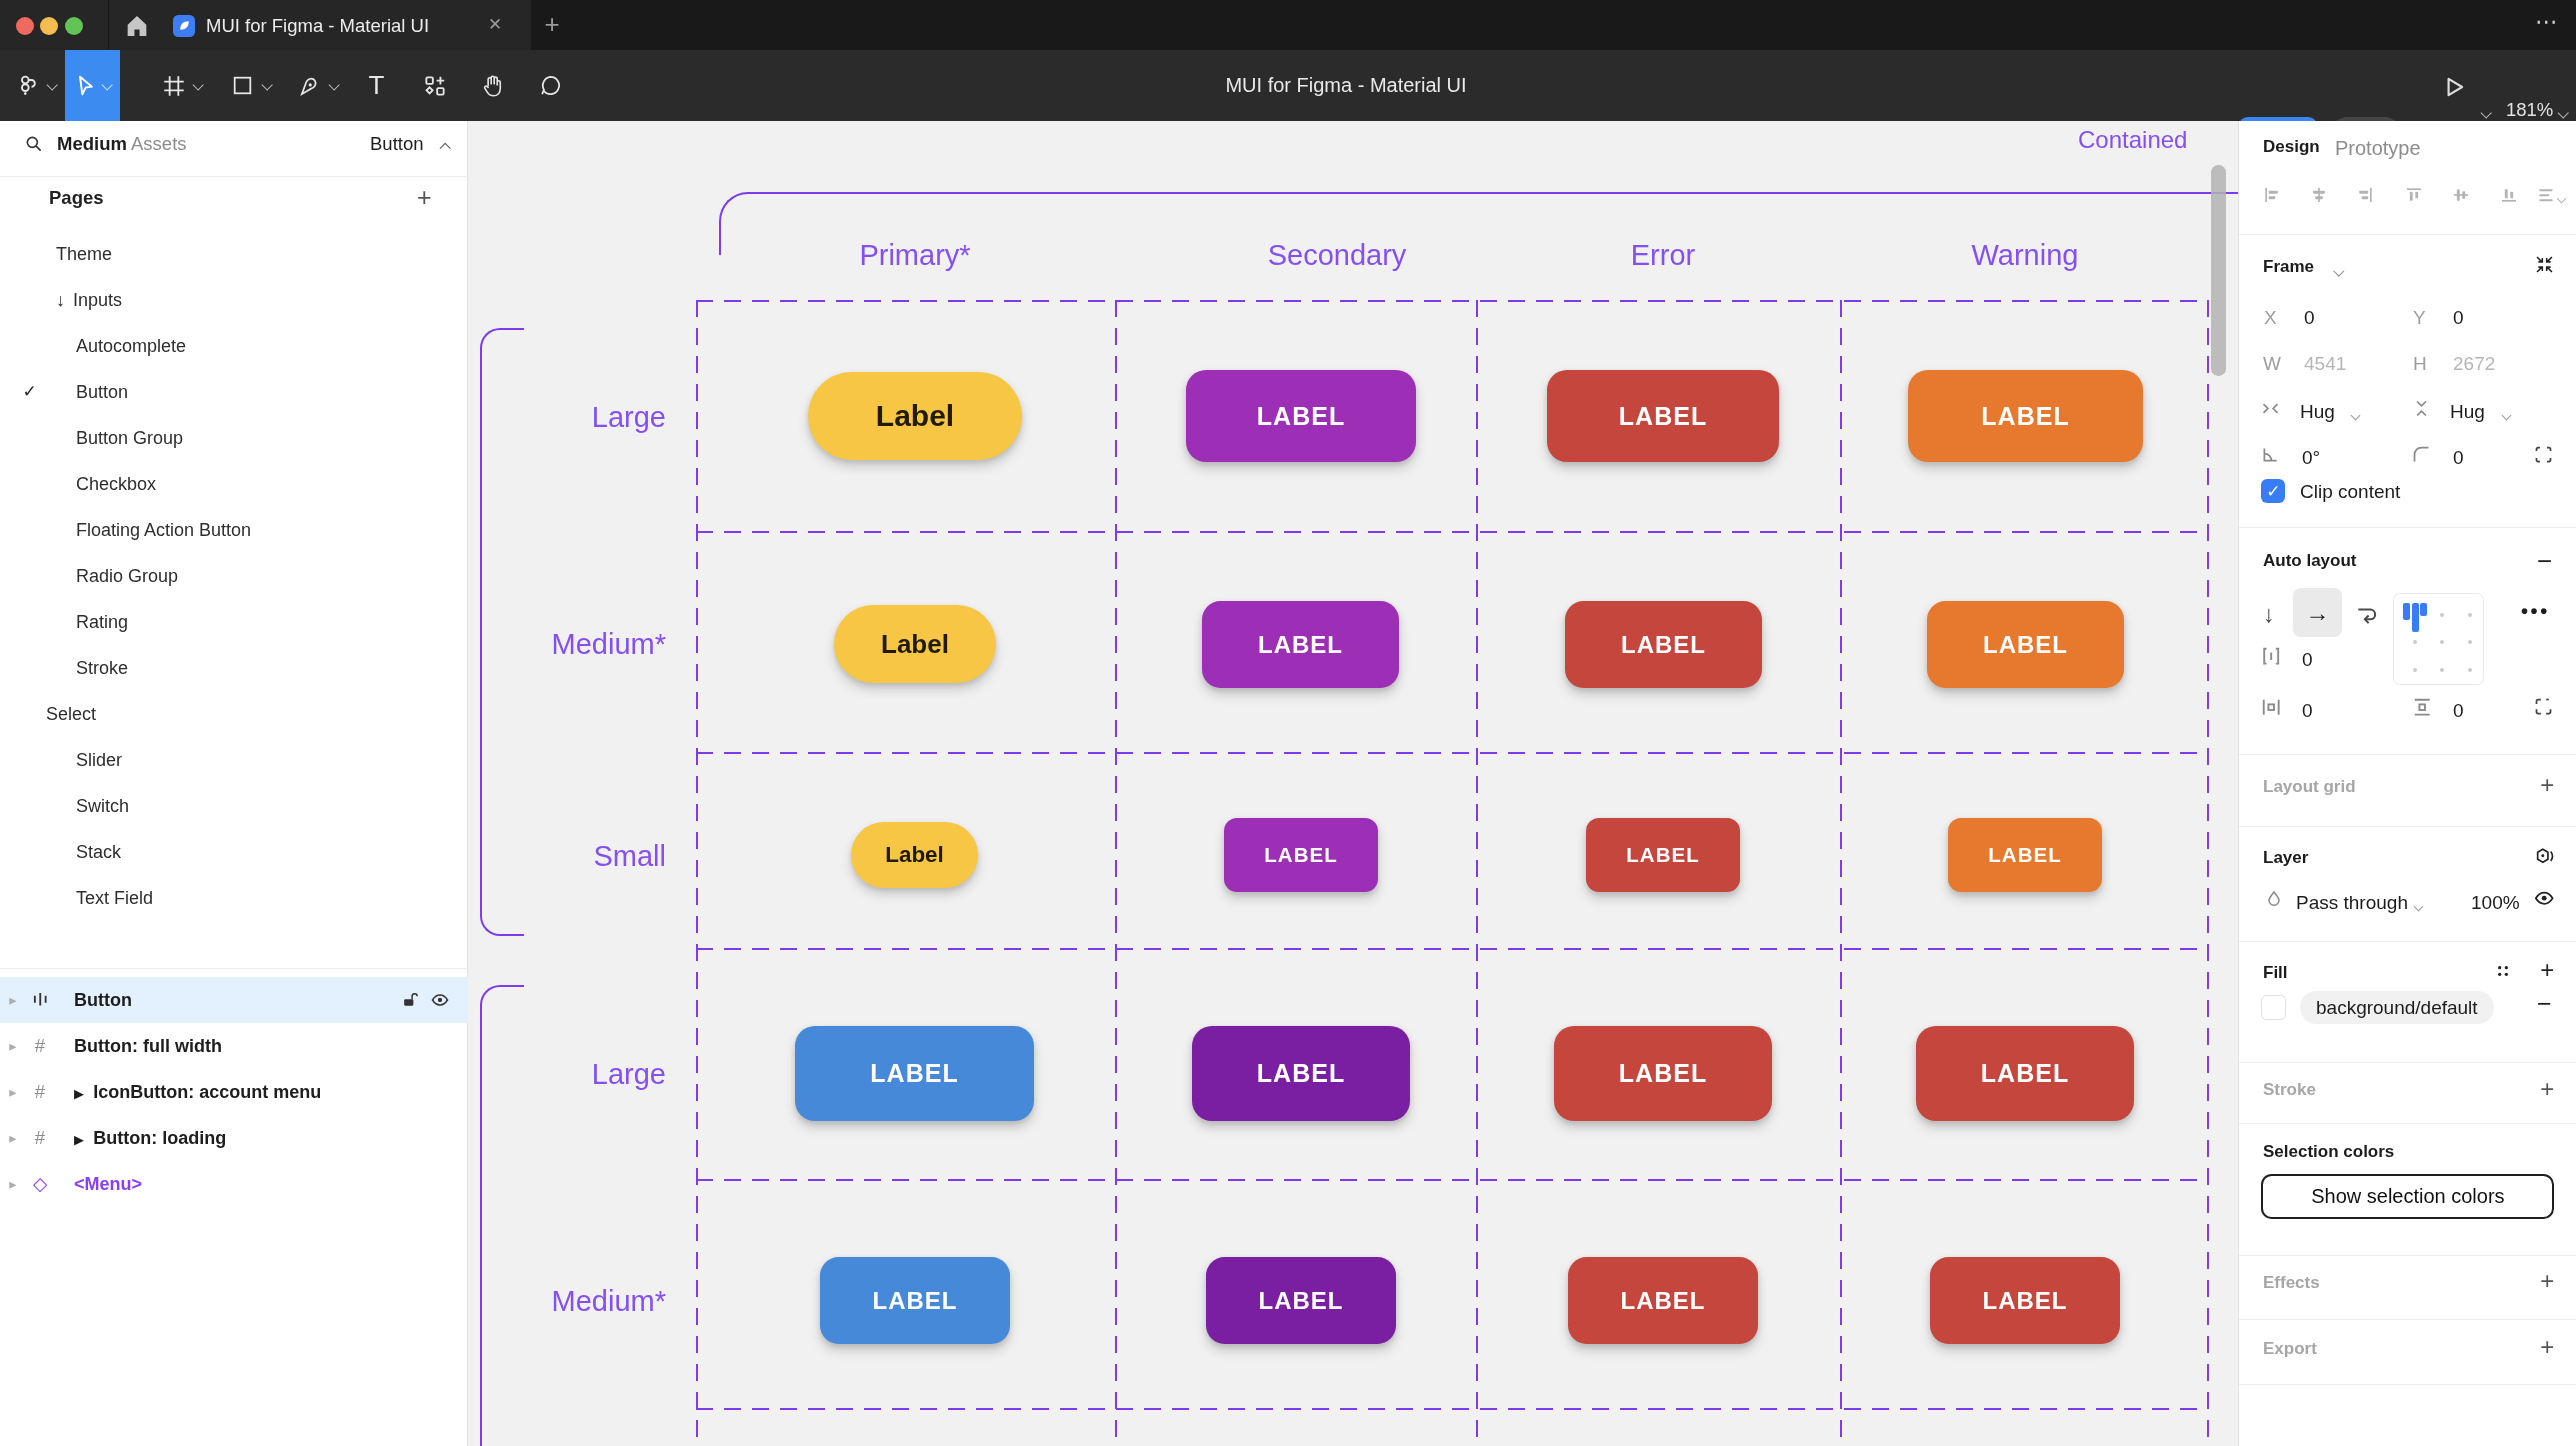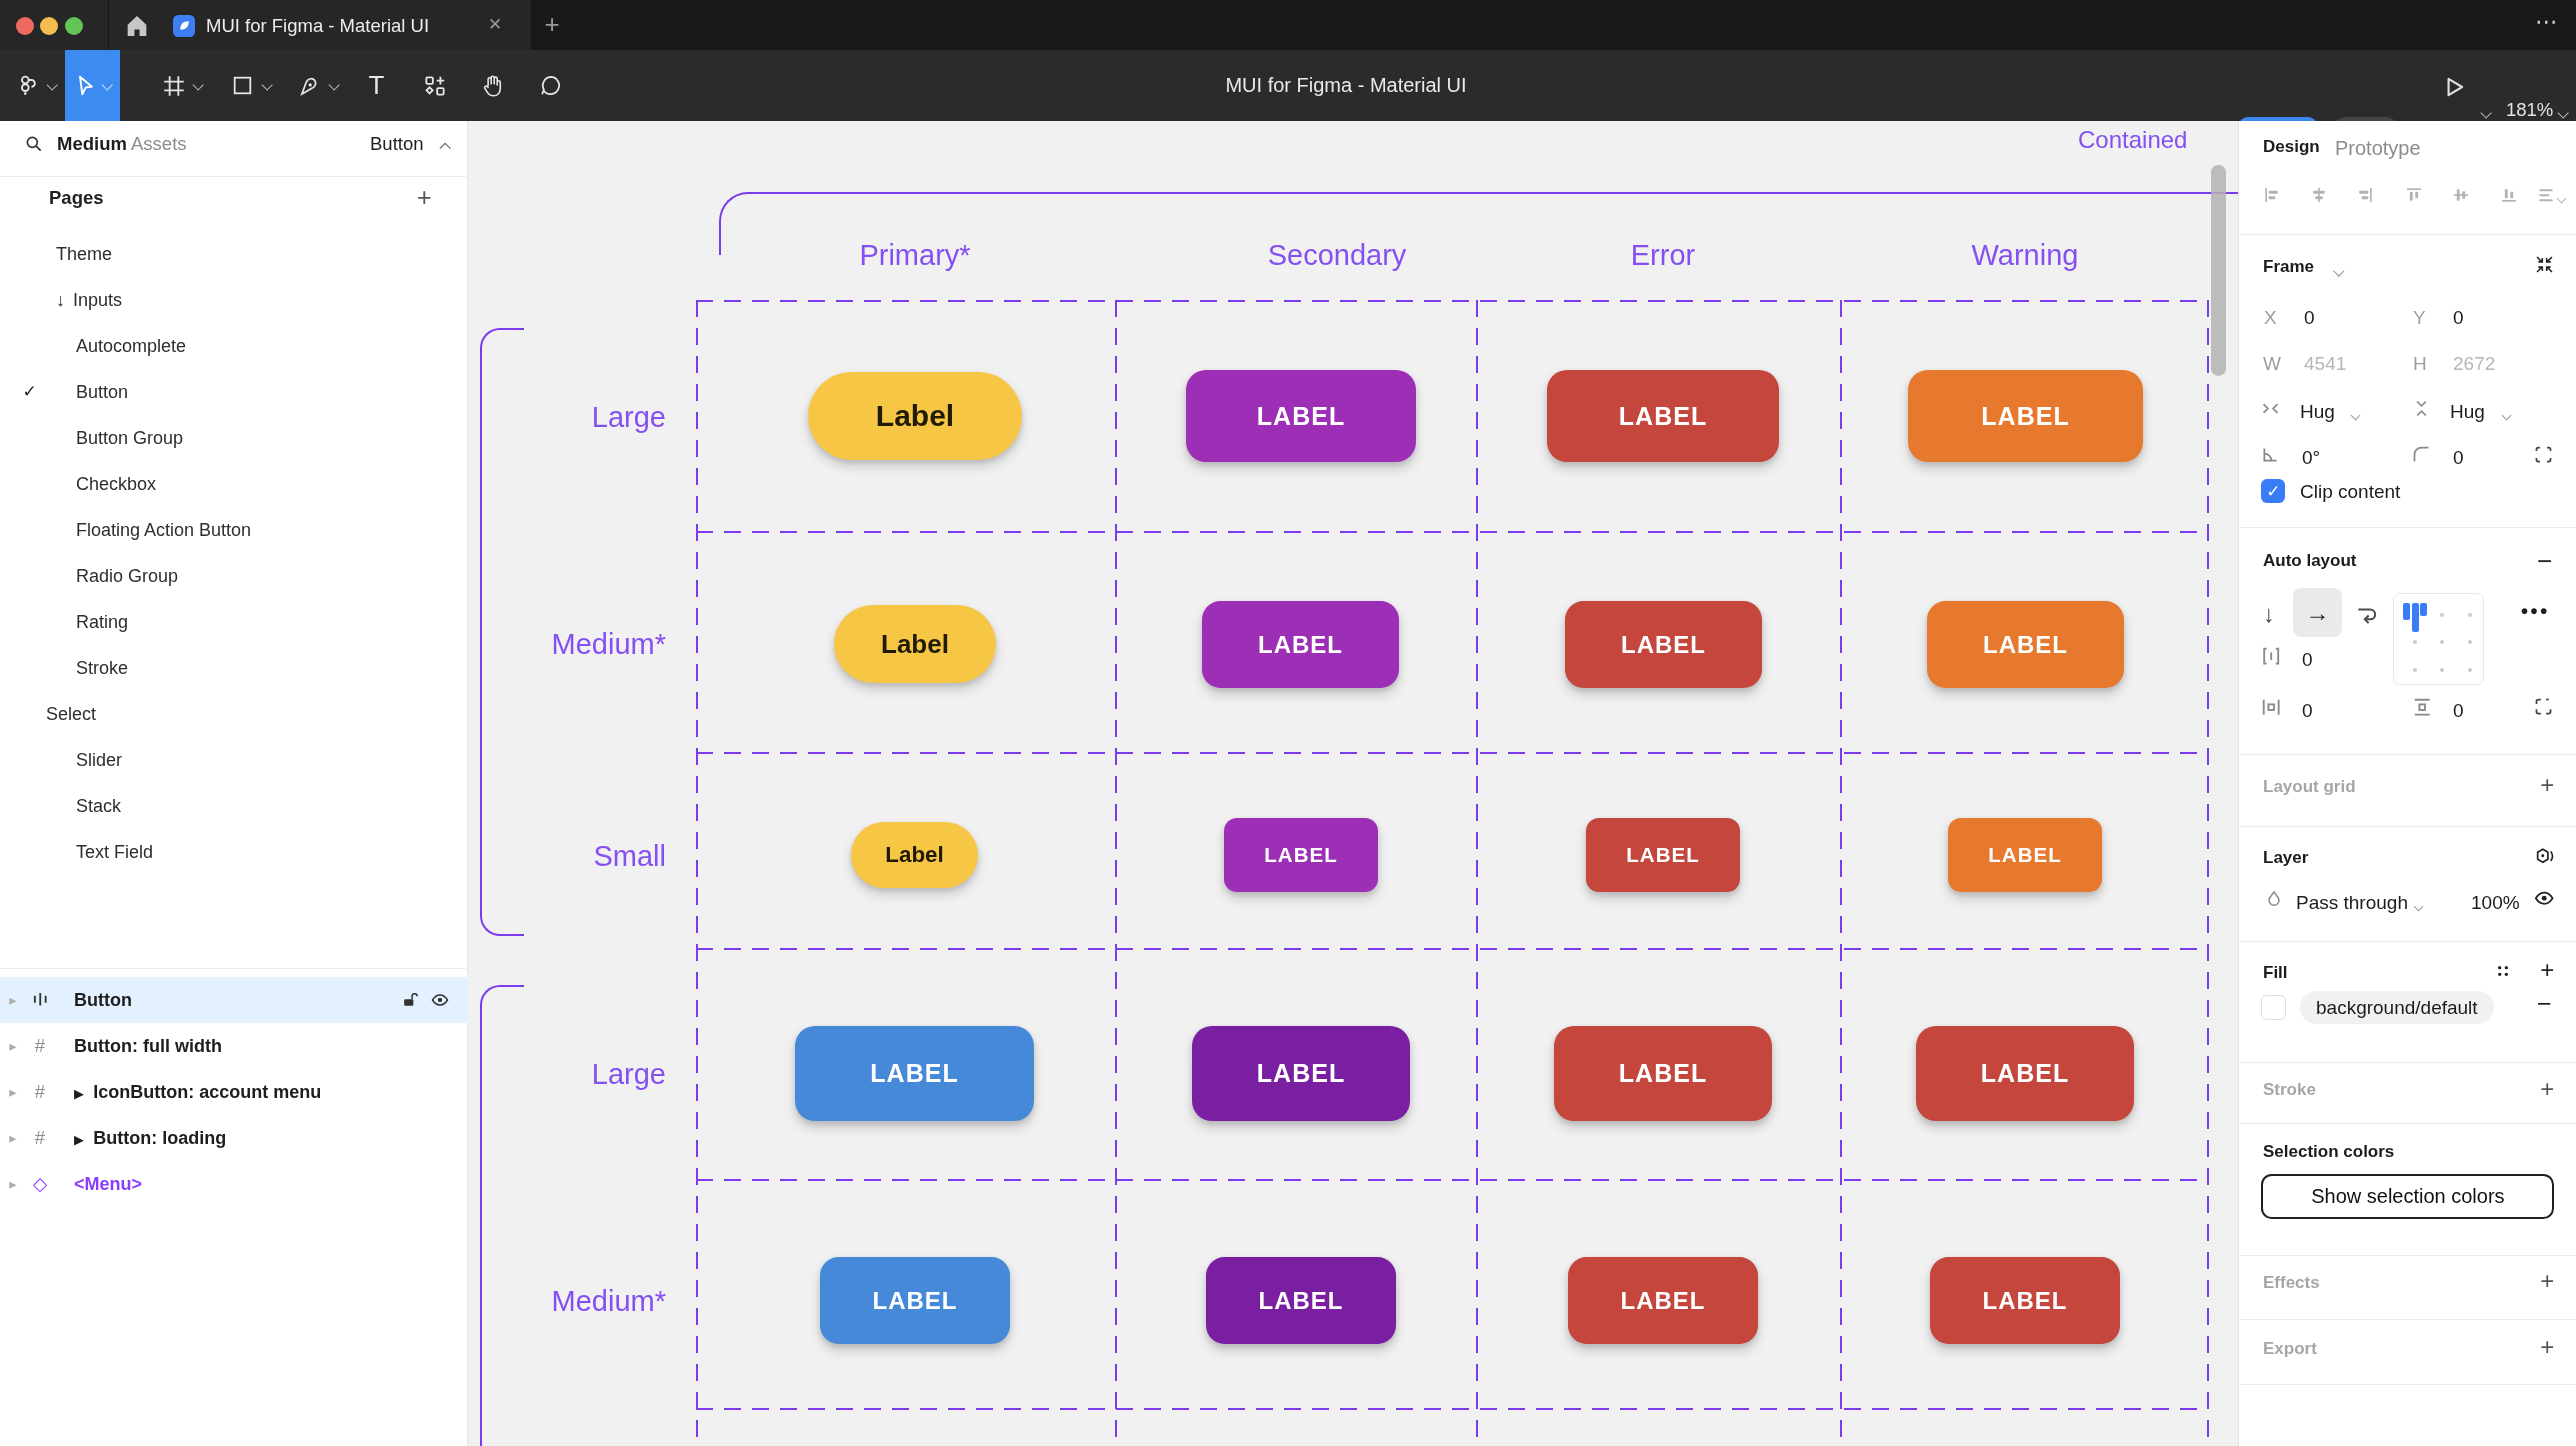--- a/index.html
+++ b/index.html
@@ -237,20 +237,21 @@
         <div class="page-item" style="padding-left: 76px;"><span>Autocomplete</span></div>
         <div class="page-item" style="padding-left: 76px;"><span class="check">✓</span><span>Button</span></div>
         <div class="page-item" style="padding-left: 76px;"><span>Button Group</span></div>
         <div class="page-item" style="padding-left: 76px;"><span>Checkbox</span></div>
         <div class="page-item" style="padding-left: 76px;"><span>Floating Action Button</span></div>
         <div class="page-item" style="padding-left: 76px;"><span>Radio Group</span></div>
         <div class="page-item" style="padding-left: 76px;"><span>Rating</span></div>
         <div class="page-item" style="padding-left: 76px;"><span>Stroke</span></div>
         <div class="page-item" style="padding-left: 46px;"><span>Select</span></div>
         <div class="page-item" style="padding-left: 76px;"><span>Slider</span></div>
+        <div class="page-item" style="padding-left: 76px;"><span>Switch</span></div>
         <div class="page-item" style="padding-left: 76px;"><span>Stack</span></div>
         <div class="page-item" style="padding-left: 76px;"><span>Text Field</span></div>
       </div>
     <div class="abs sb-divider" style="top:847px;"></div>
     <div id="layers-list" class="abs">
         <div class="layer-row selected">
           <span class="disc">▸</span>
           <span class="licon"><svg viewBox="0 0 24 24" width="18.5" height="18.5" fill="none" stroke="#333" stroke-width="2.4">
               <path d="M5 7.5v9M12 4v16M19 7.5v9"></path>
             </svg></span>

